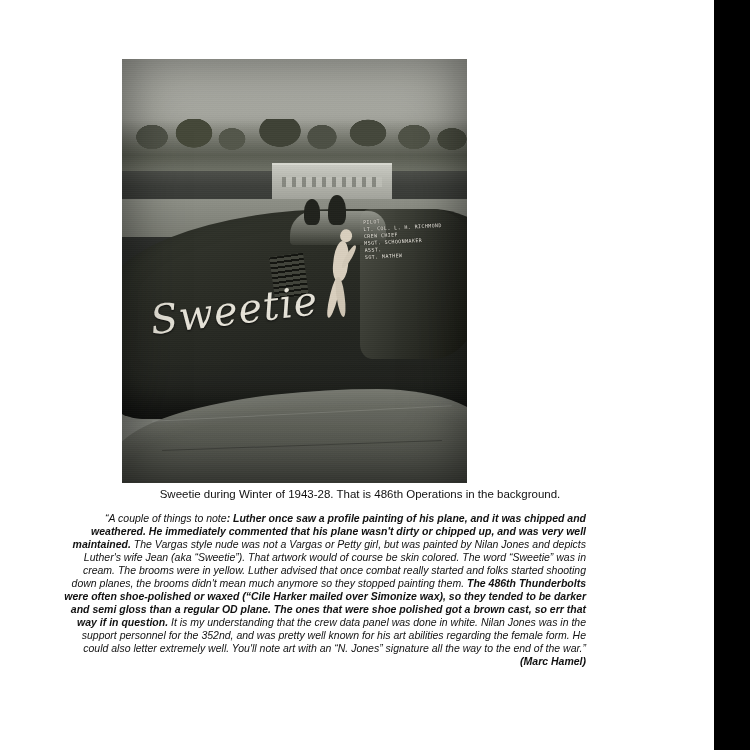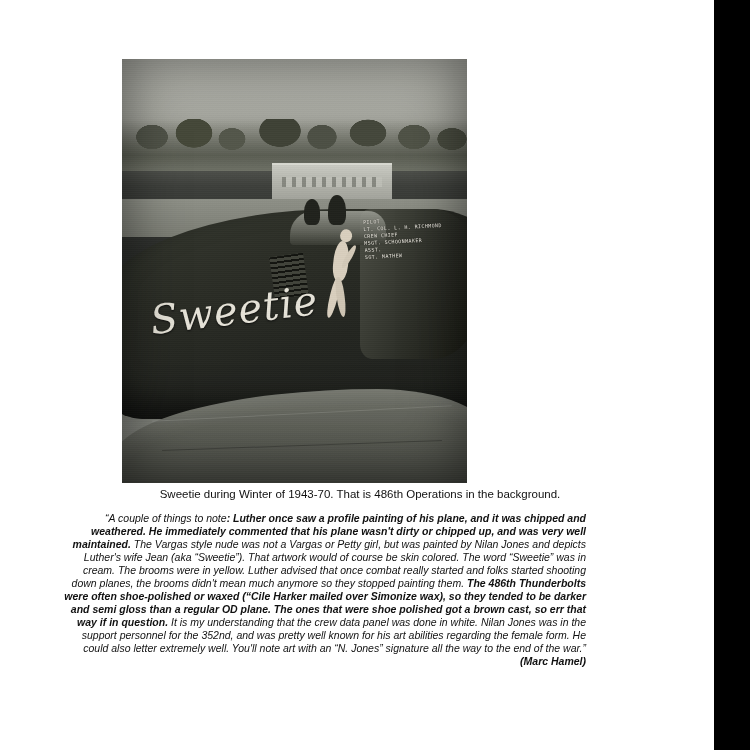--- a/index.html
+++ b/index.html
@@ -289,19 +289,19 @@
           <div>MSGT. SCHOONMAKER</div>
           <div>ASST.</div>
           <div>SGT. MATHEW</div>
         </div>
 
       <div class="vignette"></div>
       <div class="grain"></div>
     </div>
   </div>
 
-  <div class="caption">Sweetie during Winter of 1943-70.  That is 486th Operations in the background.</div>
+  <div class="caption">Sweetie during Winter of 1943-28.  That is 486th Operations in the background.</div>
 
   <div class="body-text"><span>“A couple of things to note</span><b>:  Luther once saw a profile painting of his plane, and it was chipped and weathered.  He immediately commented that his plane wasn't dirty or chipped up, and was very well maintained.</b><span>  The Vargas style nude was not a Vargas or Petty girl, but was painted by Nilan Jones and depicts Luther's wife Jean (aka “Sweetie”).  That artwork would of course be skin colored.  The word “Sweetie” was in cream.  The brooms were in yellow.  Luther advised that once combat really started and folks started shooting down planes, the brooms didn't mean much anymore so they stopped painting them.</span><b>  The 486th Thunderbolts were often shoe-polished or waxed (“Cile Harker mailed over Simonize wax), so they tended to be darker and semi gloss than a regular OD plane.  The ones that were shoe polished got a brown cast, so err that way if in question.</b><span>  It is my understanding that the crew data panel was done in white.    Nilan Jones was in the support personnel for the 352nd, and was pretty well known for his art abilities regarding the female form.  He could also letter extremely well.  You'll note art with an “N. Jones” signature all the way to the end of the war.”  </span><b>(Marc Hamel)</b></div>
 
 </div>
 
 <div class="right-gutter"></div>
 
 </body></html>

